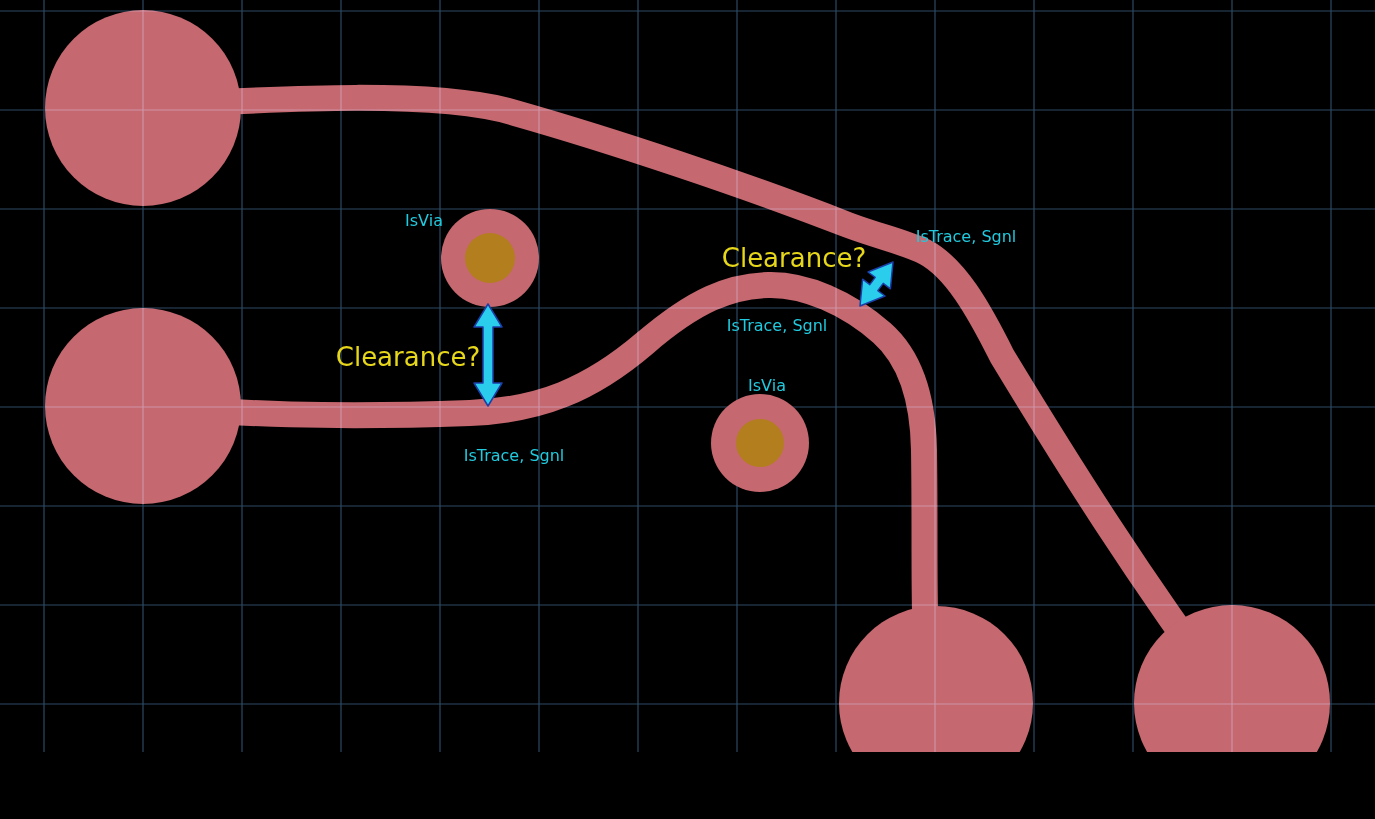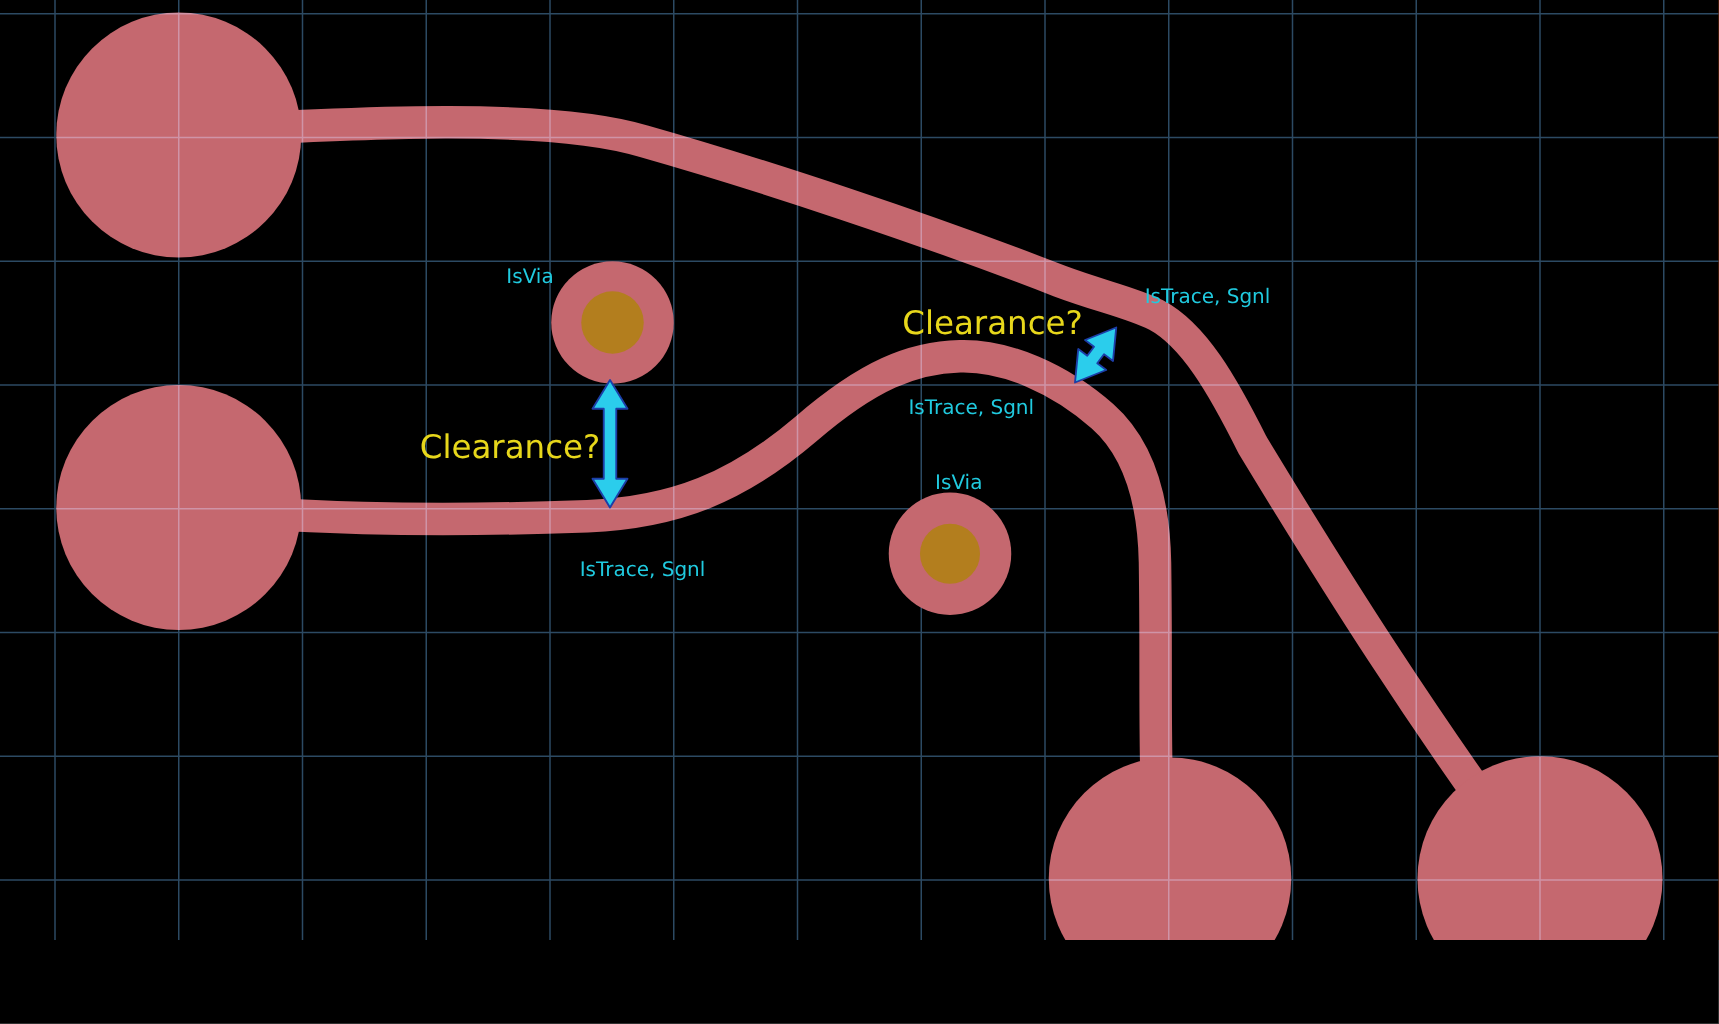--- a/index.html
+++ b/index.html
@@ -5,21 +5,21 @@
   html, body {
     margin: 0;
     padding: 0;
     background: #000;
     font-family: "DejaVu Sans", "Liberation Sans", sans-serif;
   }
   #stage {
     position: relative;
     width: 1375px;
     height: 752px;
-    background: #c2410c;
+    background: #0ea5e9;
     overflow: hidden;
   }
   svg { display: block; }
   .grid-layer { mix-blend-mode: screen; }
   text { user-select: none; }
 </style>
 </head>
 <body>
 
 <div id="stage">

